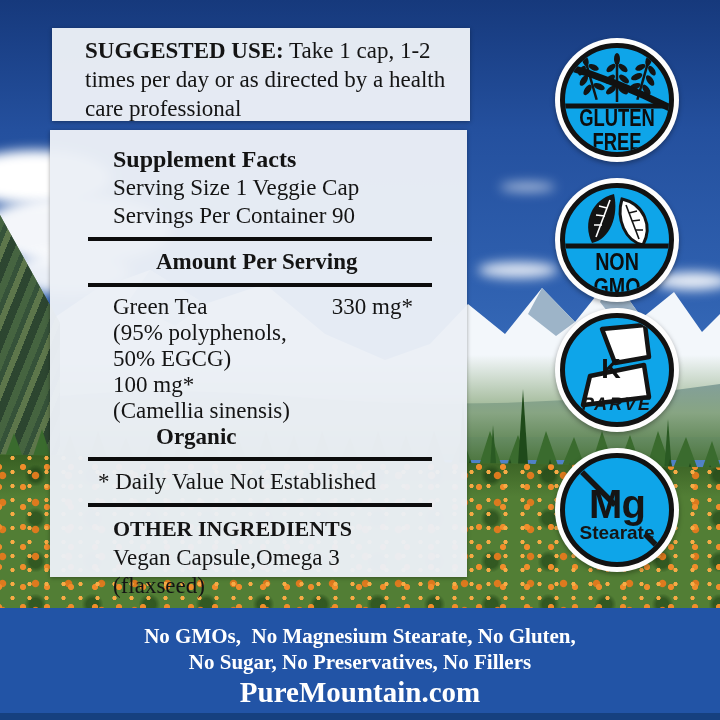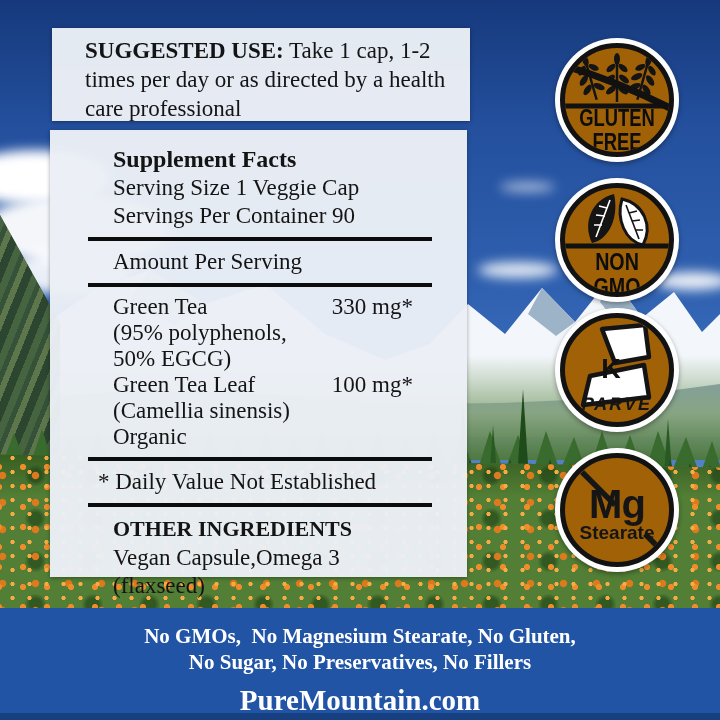--- a/index.html
+++ b/index.html
@@ -39,50 +39,50 @@
          font-size:23px;line-height:29px;}
   .panel-suggested b{font-weight:bold;}
   .panel-facts{left:50px;top:130px;width:417px;height:447px;
          padding:14px 35px 0 63px;box-sizing:border-box;
          font-size:23px;line-height:26px;}
   .pf-title{font-weight:bold;font-size:24px;line-height:30px;}
   .pf-line{line-height:28px;}
   .rule{height:4px;background:#0c0c0c;width:344px;margin:7px 0 7px -25px;}
   .srow{display:flex;justify-content:space-between;width:300px;}
   .srow .amt{white-space:nowrap;}
-  .bold{font-weight:normal;}
+  .bold{font-weight:bold;margin-left:43px;}
   .footnote{margin-left:-15px;line-height:28px;}
   .oi-title{font-weight:bold;margin-top:6px;line-height:30px;font-size:22px;}
 
   
   .badge{position:absolute;left:555px;width:124px;height:124px;border-radius:50%;
          background:#fdfdfd;box-shadow:0 2px 5px rgba(0,0,0,.35);}
   .ring{position:absolute;inset:5px;border:5px solid #121212;border-radius:50%;
-        overflow:hidden;background:#a16207;}
+        overflow:hidden;background:#0ea5e9;}
   .ring svg{position:absolute;inset:0;}
   .b-text{position:absolute;left:0;right:0;text-align:center;color:#0d0d0d;
           font-family:"Liberation Sans",sans-serif;font-weight:800;}
   .gf-text{top:58px;font-size:23px;line-height:24px;transform:scaleX(.8);}
   .ng-text{top:61px;font-size:24px;line-height:25px;transform:scaleX(.82);}
   .k-letter{position:absolute;left:-12px;right:0;top:36px;text-align:center;
           font-family:"Liberation Sans",sans-serif;font-weight:800;font-size:27px;color:#111;}
   .parve{position:absolute;left:0;right:0;top:76px;text-align:center;color:#141414;
           font-family:"Liberation Sans",sans-serif;font-weight:600;font-size:18px;
           letter-spacing:2px;transform:skewX(-12deg);}
   .mg-main{position:absolute;left:0;right:0;top:26px;text-align:center;color:#151515;
           font-family:"Liberation Sans",sans-serif;font-weight:800;font-size:40px;line-height:40px;letter-spacing:-1px;}
   .mg-sub{position:absolute;left:0;right:0;top:64px;text-align:center;color:#151515;
           font-family:"Liberation Sans",sans-serif;font-weight:700;font-size:19px;}
 
   
   .footer{position:absolute;left:0;top:608px;width:720px;height:112px;background:#2254a6;}
   .footer::after{content:"";position:absolute;left:0;bottom:0;width:100%;height:7px;background:#16407f;}
   .footer-text{position:relative;z-index:2;text-align:center;color:#ffffff;padding-top:15px;}
   .f-line{font-size:21px;font-weight:bold;line-height:26px;white-space:pre;}
-  .f-site{font-size:29px;font-weight:bold;margin-top:9px;}
+  .f-site{font-size:29px;font-weight:bold;margin-top:1px;}
 </style>
 </head>
 <body>
 
 <div class="canvas">
 
   <div class="sky"></div>
   <div class="cloud" style="left:-40px;top:150px;width:150px;height:55px;"></div>
   <div class="cloud" style="left:-20px;top:195px;width:190px;height:70px;opacity:.95;"></div>
   <div class="cloud" style="left:10px;top:250px;width:120px;height:45px;opacity:.9;"></div>
@@ -126,21 +126,20 @@
     </div>
     <div class="srow">
       <span>(95% polyphenols,</span>
       <span class="amt"></span>
     </div>
     <div class="srow">
       <span>50% EGCG)</span>
       <span class="amt"></span>
     </div>
     <div class="srow">
-      <span>Green Tea Leaf</span>
       <span class="amt">100 mg*</span>
     </div>
     <div class="srow">
       <span>(Camellia sinensis)</span>
       <span class="amt"></span>
     </div>
     <div class="srow bold">
       <span>Organic</span>
       <span class="amt"></span>
     </div>

